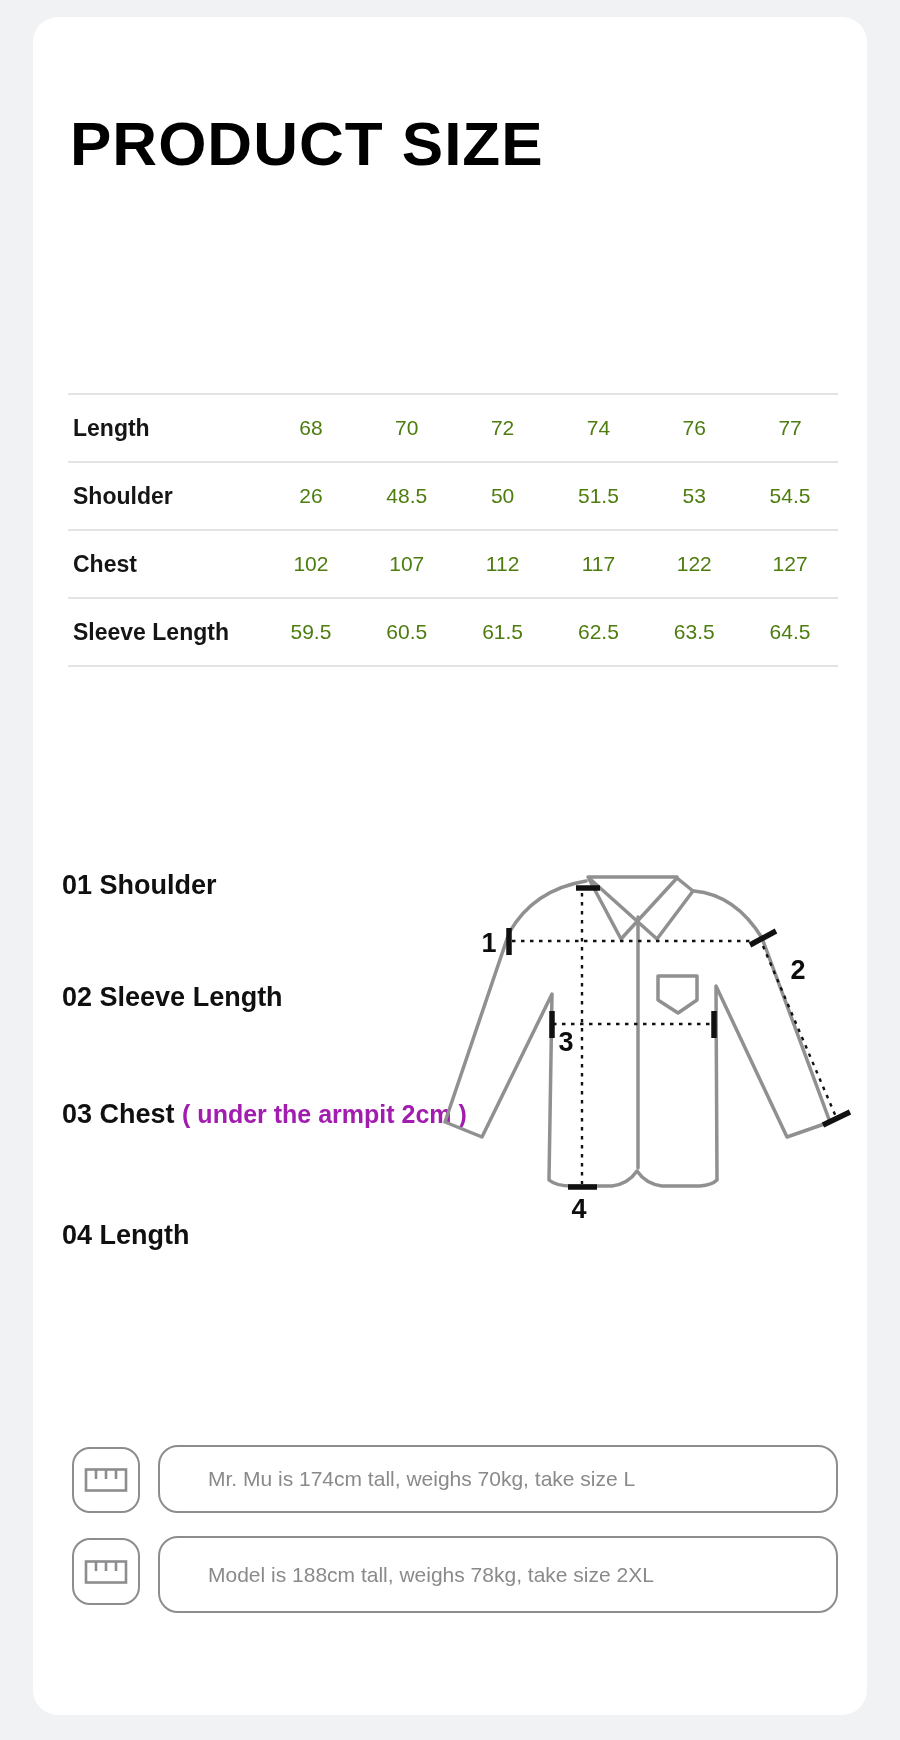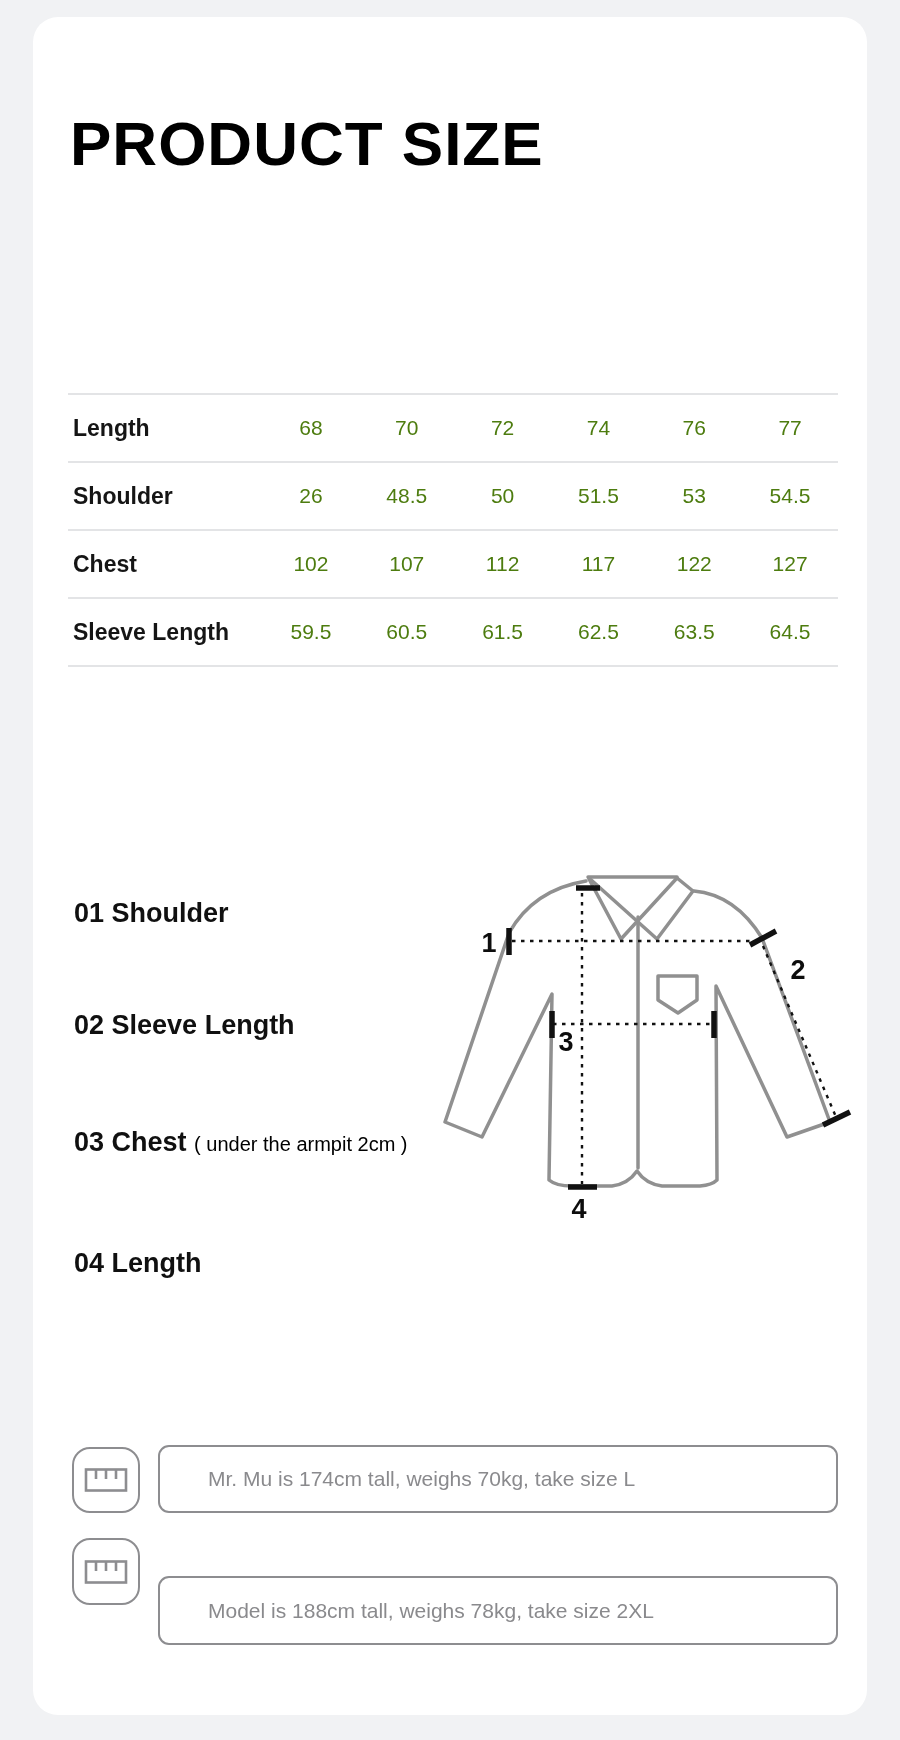--- a/index.html
+++ b/index.html
@@ -29,39 +29,39 @@
   }
   .trow .lbl{
     width:195px;font-size:23px;font-weight:bold;color:#151515;
     padding-left:5px;box-sizing:border-box;white-space:nowrap;
   }
   .trow .val{flex:1;text-align:center;font-size:21px;color:#4d7c0f;}
   .trow.head .val{font-size:22px;font-weight:bold;color:#151515;}
   .trow.head .lbl{font-size:24px;letter-spacing:0.5px;}
   
   .mlabel{
-    position:absolute;left:74px;font-size:27px;font-weight:bold;color:#101010;
-    line-height:36px;white-space:nowrap;margin-top:28px;
+    position:absolute;left:62px;font-size:27px;font-weight:bold;color:#101010;
+    line-height:36px;white-space:nowrap;
   }
-  .mlabel .note{font-size:20px;font-weight:normal;color:#000000;}
+  .mlabel .note{font-size:25px;font-weight:bold;color:#a21caf;}
   
   .diagram{position:absolute;left:380px;top:855px;width:490px;height:380px;}
   .shirt{stroke:#909090;stroke-width:3.5;fill:none;stroke-linejoin:round;stroke-linecap:round;}
   .dots{stroke:#111;stroke-width:2.4;fill:none;stroke-dasharray:3.5 5.5;}
   .tick{stroke:#111;stroke-width:5.5;fill:none;stroke-linecap:butt;}
   .mnum{font-family:"Liberation Sans","DejaVu Sans",sans-serif;font-size:27px;font-weight:bold;fill:#0d0d0d;}
   
   .icon-box{
     position:absolute;width:68px;box-sizing:border-box;
     border:2px solid #8d8d90;border-radius:18px;
     display:flex;align-items:center;justify-content:center;background:#fff;
   }
   .note-box{
     position:absolute;width:680px;box-sizing:border-box;
-    border:2px solid #8d8d90;border-radius:11px;background:#fff;
+    border:2px solid #8d8d90;border-radius:20px;background:#fff;
     display:flex;align-items:center;
     padding-left:48px;font-size:21px;color:#8a8a8d;white-space:nowrap;
   }
 </style>
 </head>
 <body>
 
 <div class="card"></div>
 
 <h1 class="title">PRODUCT SIZE</h1>
@@ -173,15 +173,15 @@
 </div>
 
 <div class="icon-box" style="left:72px;top:1538px;height:67px;">
   <svg width="44" height="26" viewBox="0 0 44 26">
     <rect x="2" y="2.5" width="40" height="21" fill="none" stroke="#8d8d90" stroke-width="2.6"></rect>
     <line x1="12" y1="2.5" x2="12" y2="12" stroke="#8d8d90" stroke-width="2.6"></line>
     <line x1="22" y1="2.5" x2="22" y2="12" stroke="#8d8d90" stroke-width="2.6"></line>
     <line x1="32" y1="2.5" x2="32" y2="12" stroke="#8d8d90" stroke-width="2.6"></line>
   </svg>
 </div>
-<div class="note-box" style="left:158px;top:1576px;height:69px;">
+<div class="note-box" style="left:158px;top:1536px;height:77px;">
   <span>Model is 188cm tall, weighs 78kg, take size 2XL</span>
 </div>
 
 </body></html>

